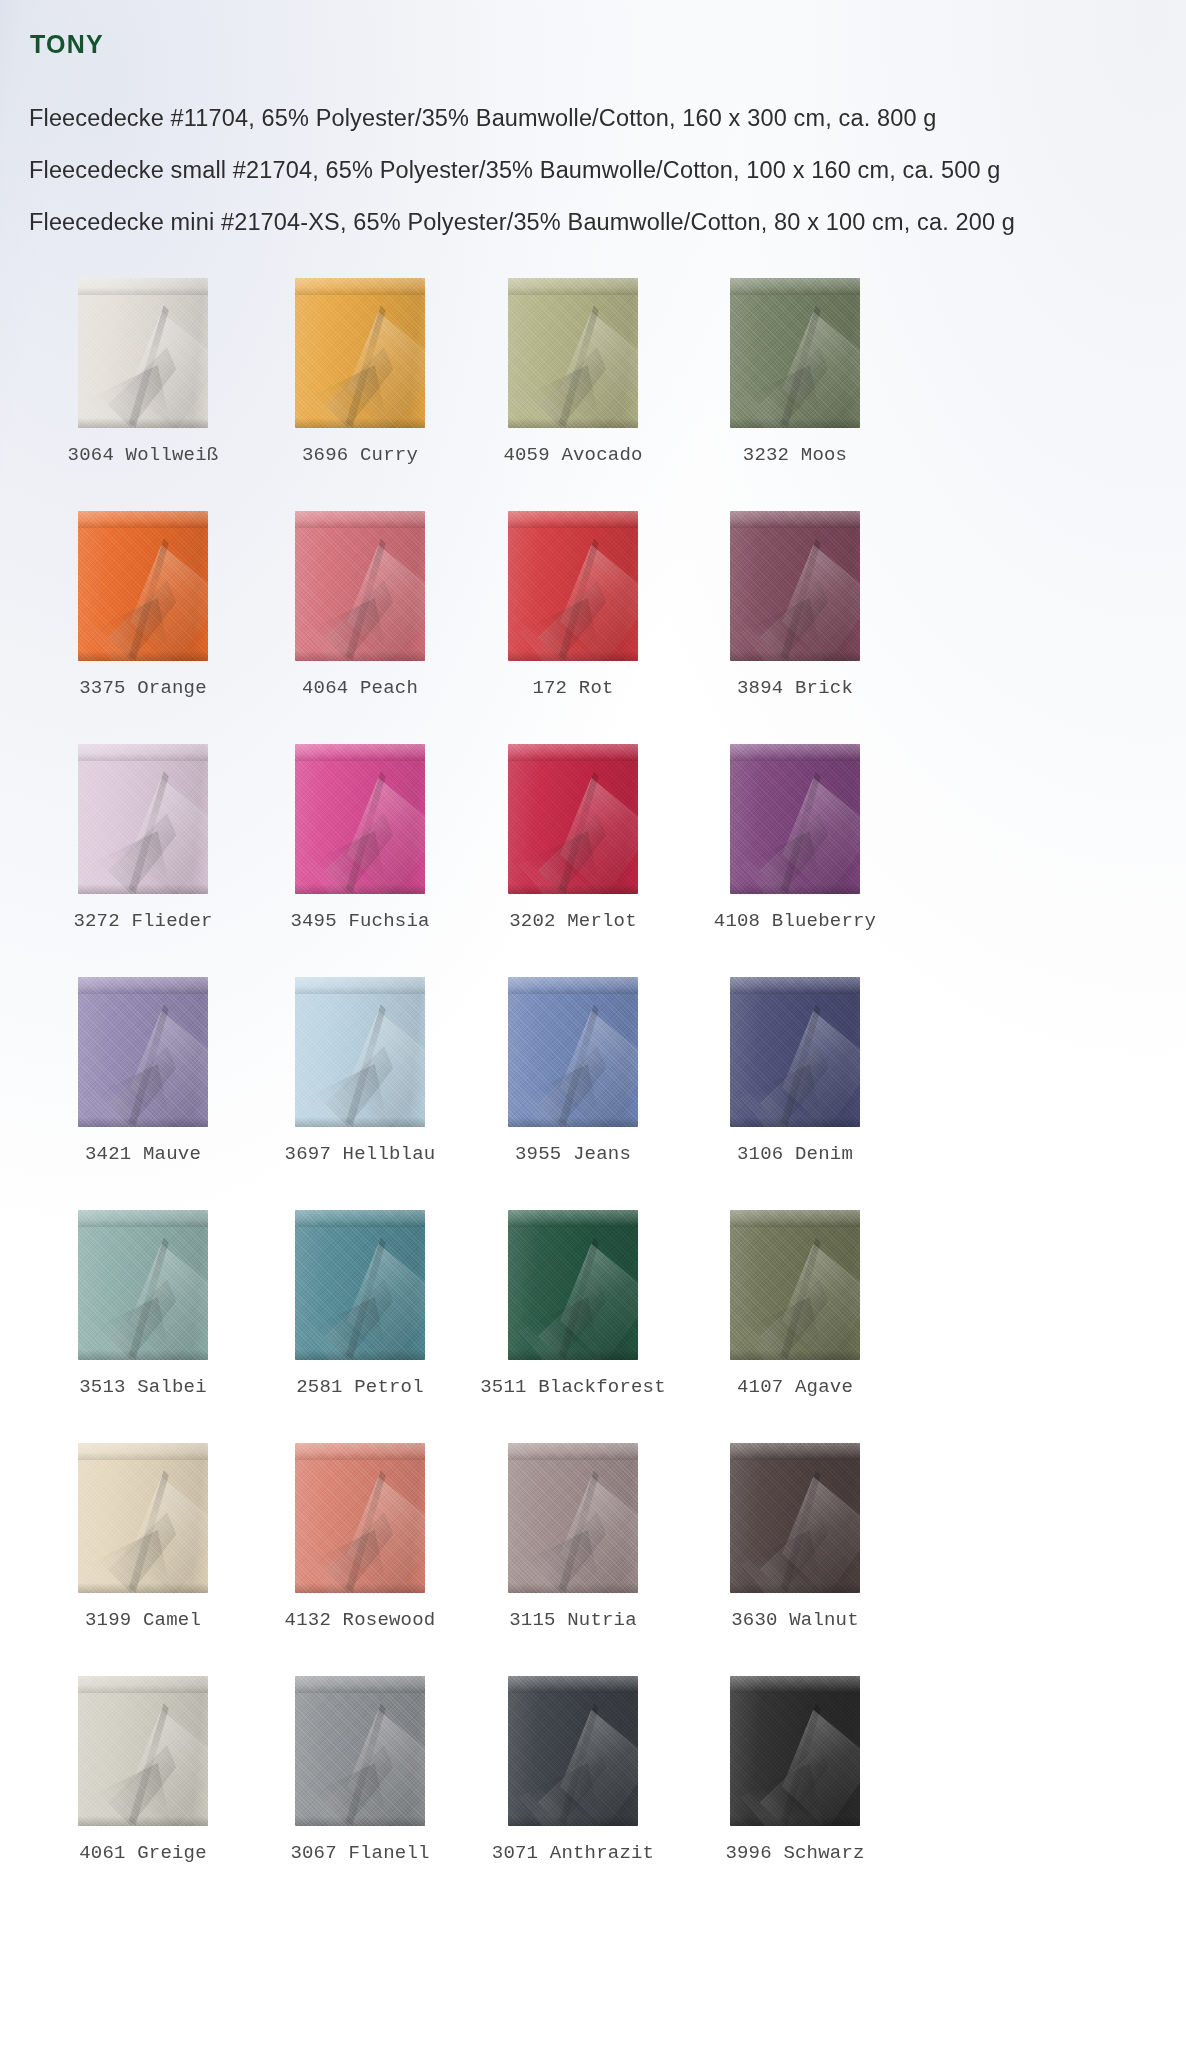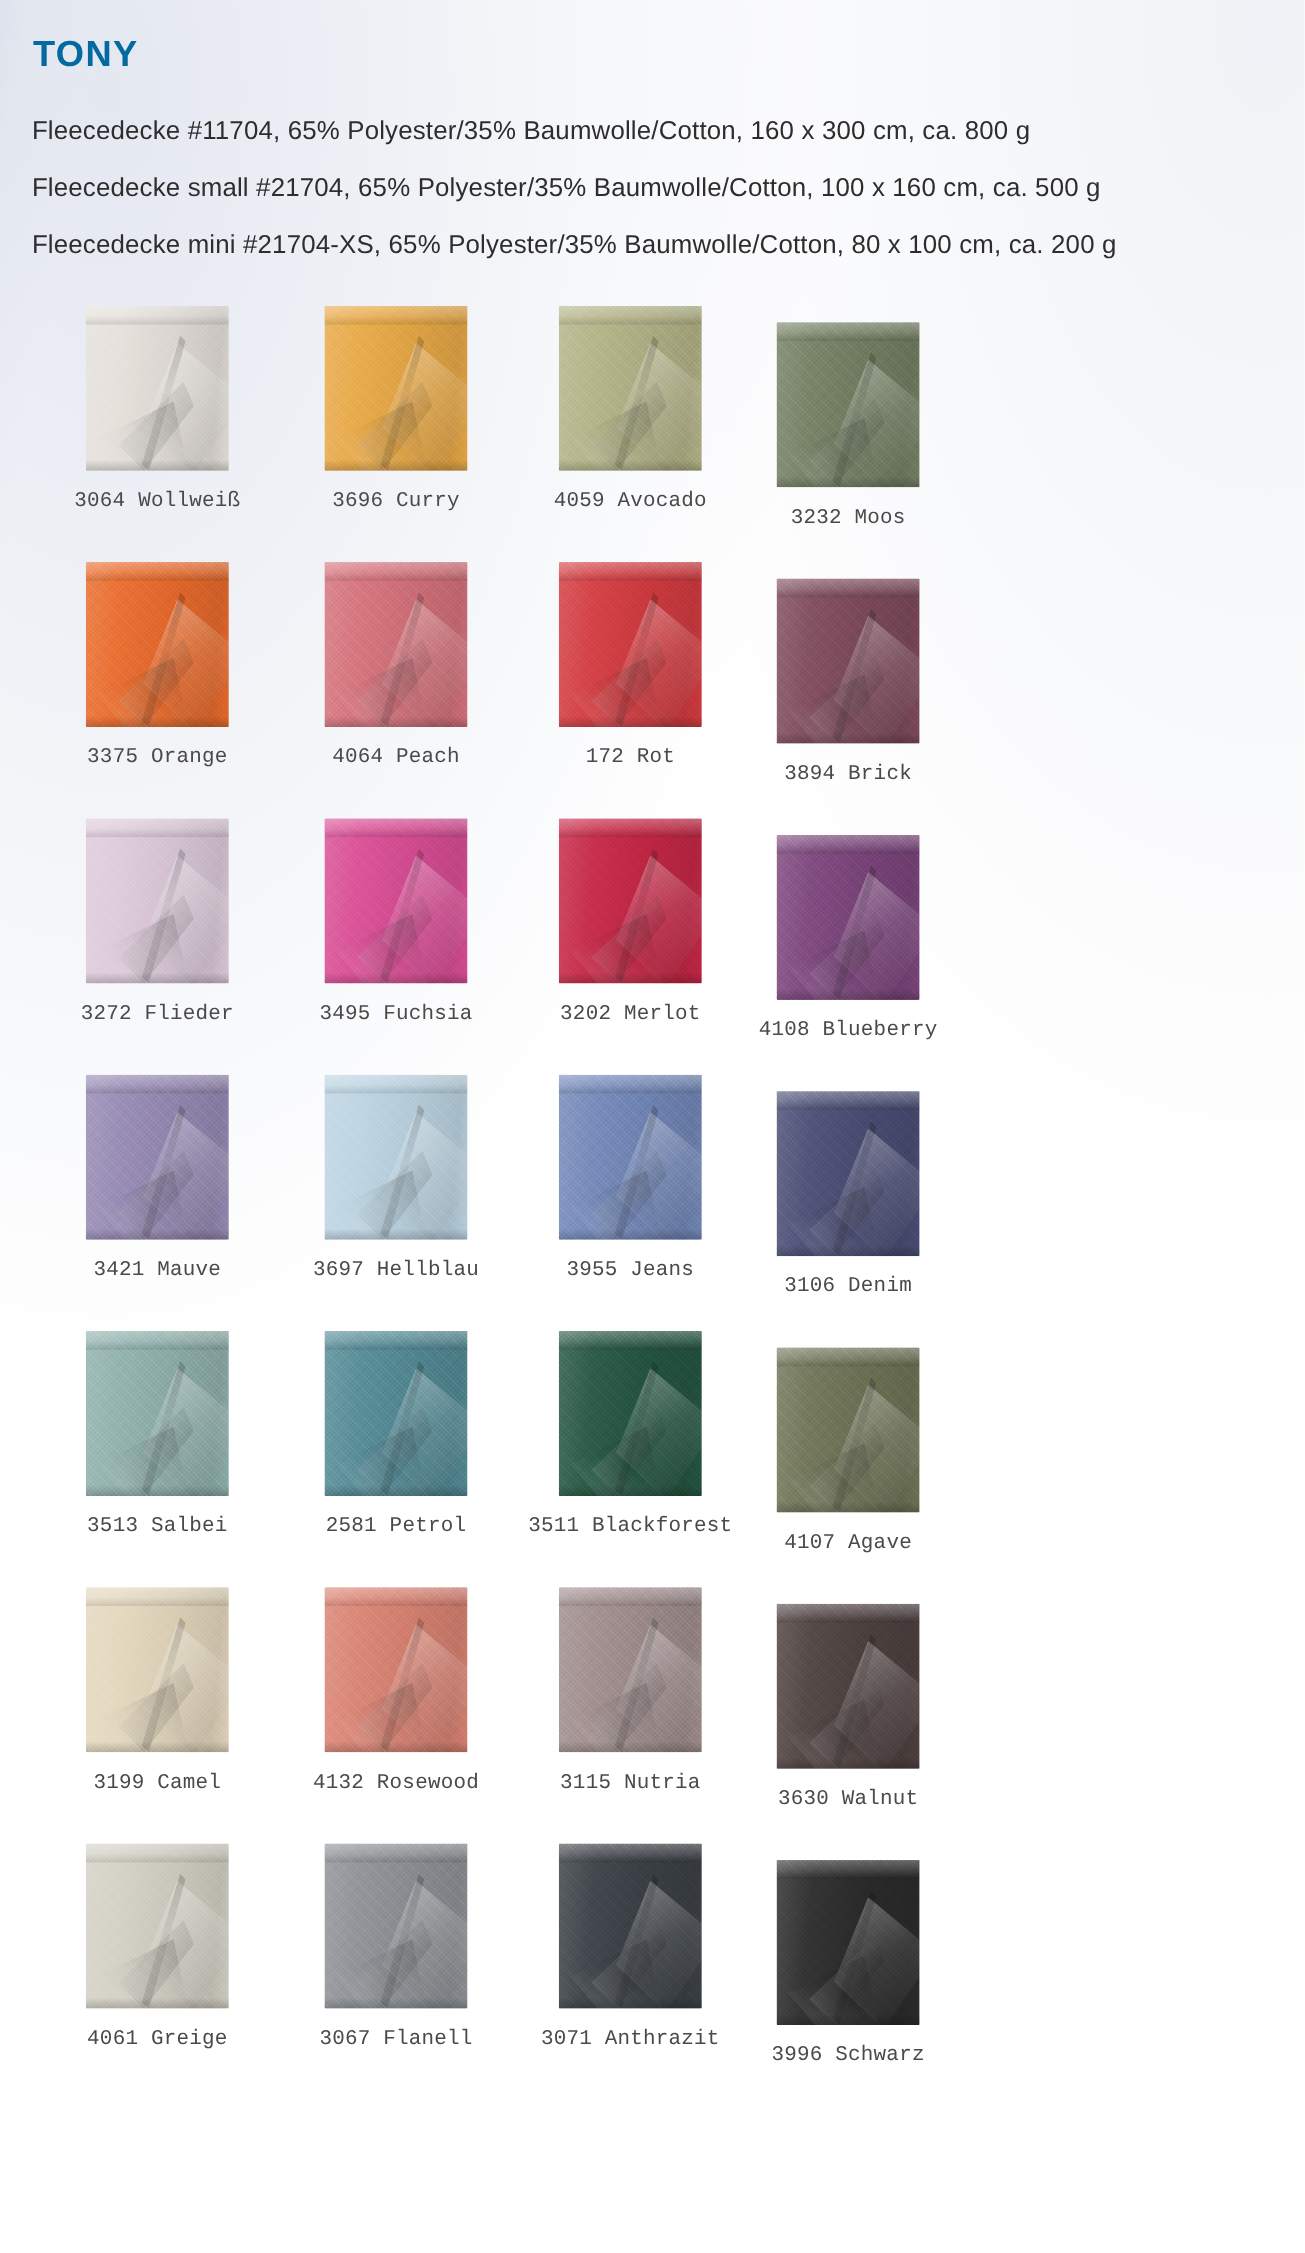--- a/index.html
+++ b/index.html
@@ -37,24 +37,24 @@
   .content {
     position: relative;
     z-index: 2;
   }
 
   
   .title {
     position: absolute;
     left: 30px;
     top: 30px;
-    font-size: 33px;
+    font-size: 25px;
     font-weight: bold;
     letter-spacing: 1.2px;
-    color: #0369a1;
+    color: #14532d;
   }
   .spec-list {
     position: absolute;
     left: 29px;
     top: 92px;
     width: 1140px;
   }
   .spec-line {
     font-size: 23.5px;
     line-height: 52px;
@@ -76,21 +76,21 @@
   }
   .cell {
     position: absolute;
     top: 0;
     width: 230px;
     text-align: center;
   }
   .cell.c0 { left: 28px; }
   .cell.c1 { left: 245px; }
   .cell.c2 { left: 458px; }
-  .cell.c3 { left: 656px; margin-top: 15px; }
+  .cell.c3 { left: 680px; }
 
   
   .swatch {
     position: relative;
     width: 130px;
     height: 150px;
     margin: 0 auto;
     overflow: hidden;
     border-radius: 1px;
   }

